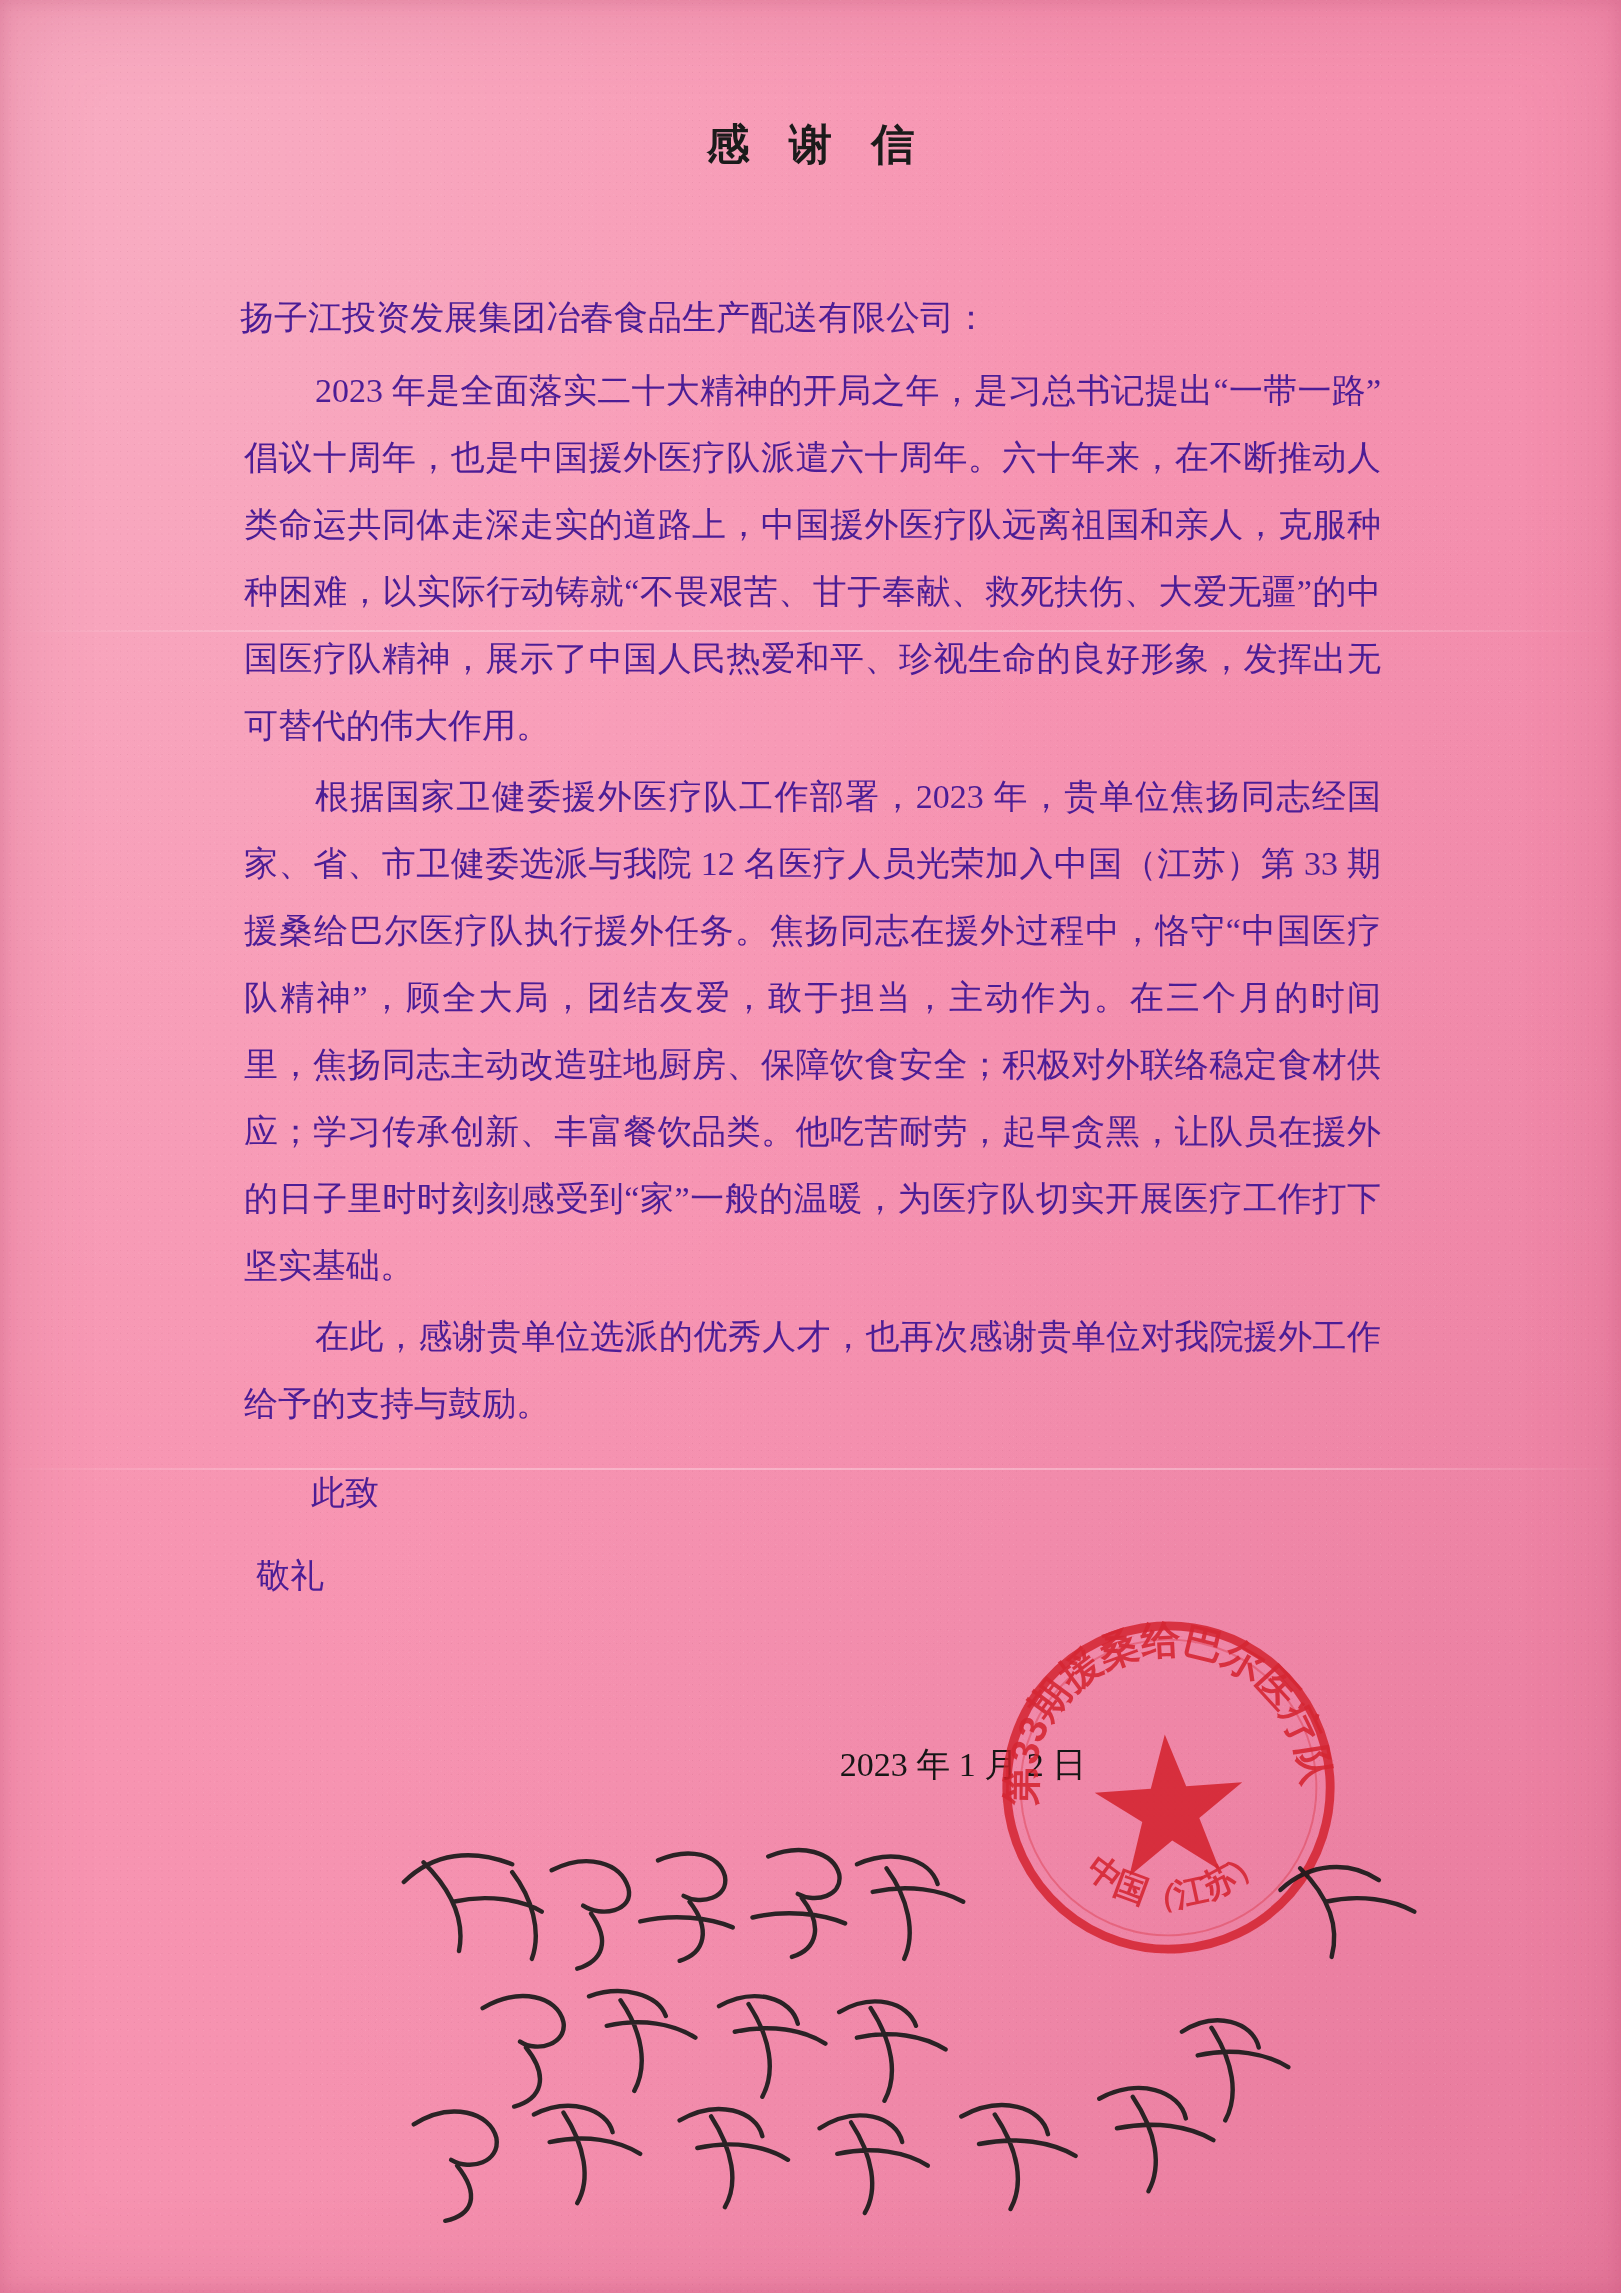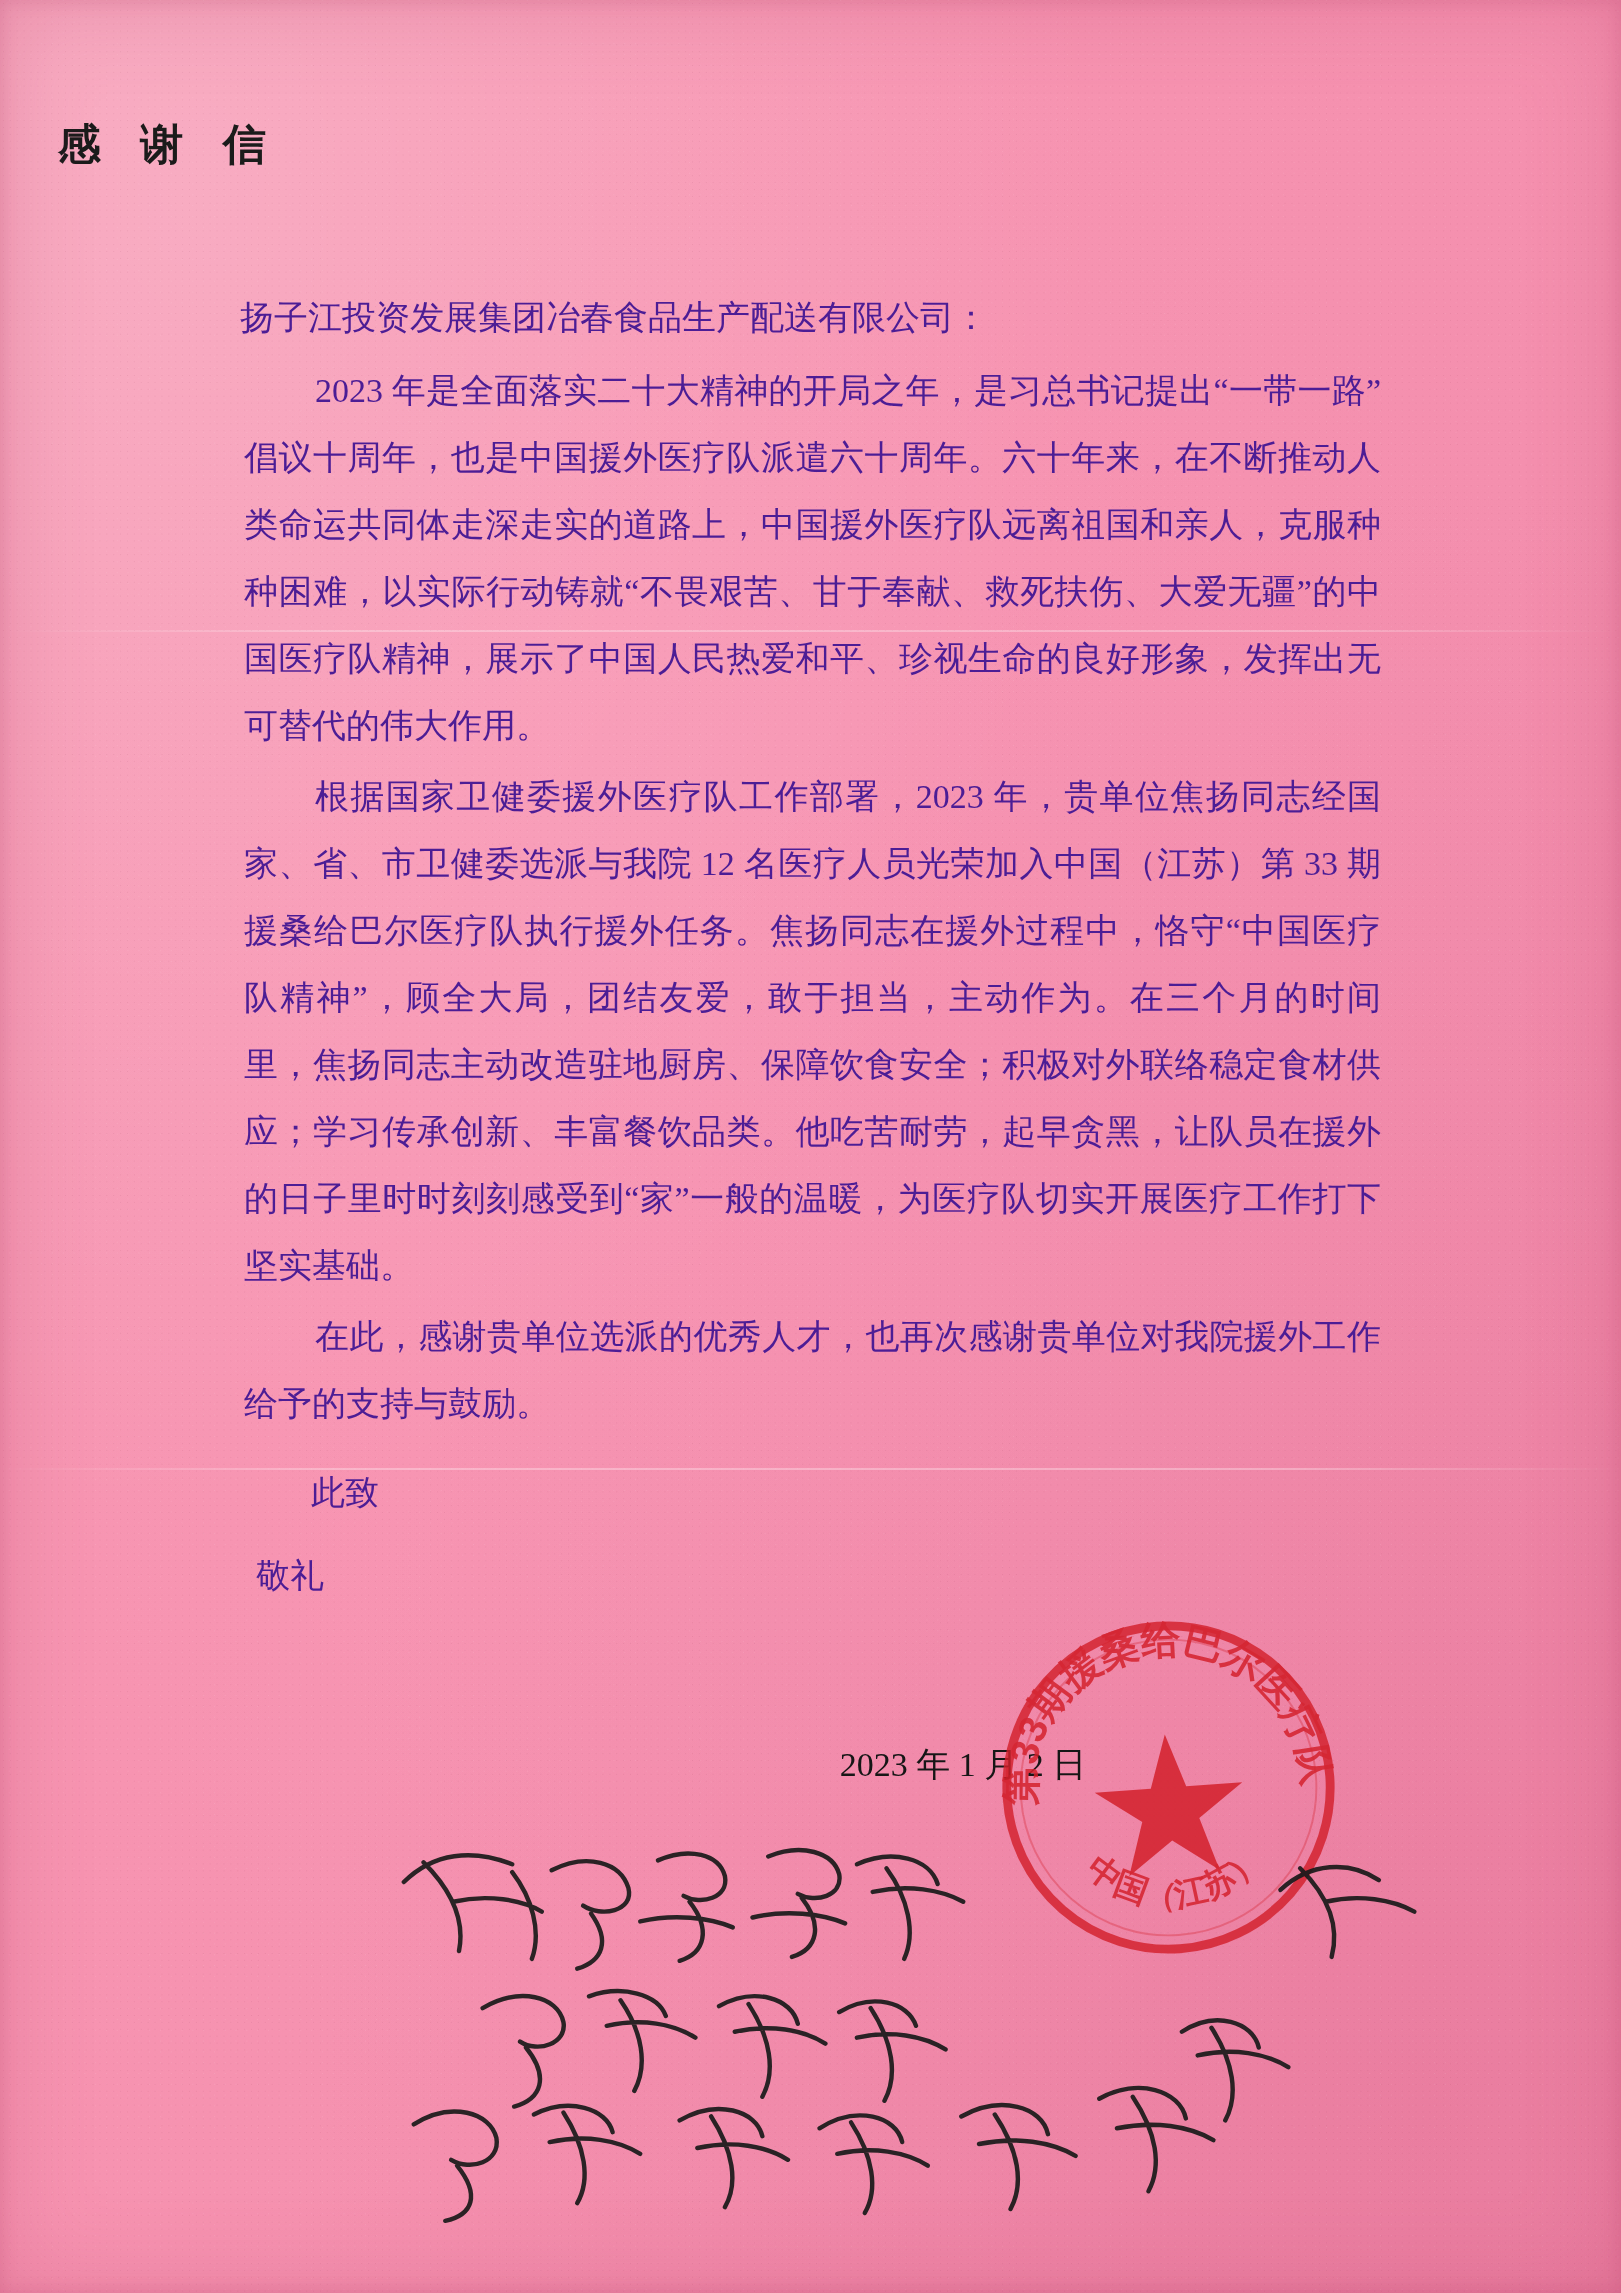--- a/index.html
+++ b/index.html
@@ -47,28 +47,27 @@
     position: absolute;
     inset: 0;
     padding: 0;
   }
 
   .title {
     position: absolute;
     top: 116px;
     left: 0;
     right: 0;
-    text-align: left;
+    text-align: center;
     font-family: "Liberation Sans", "DejaVu Sans", sans-serif;
     font-weight: bold;
     font-size: 43px;
     letter-spacing: 13.8px;
     color: #1b1b1b;
     text-indent: 13.8px;
-    margin-left: 44px;
   }
 
   .body-block {
     position: absolute;
     left: 240px;
     right: 236px;
     top: 284px;
     color: #4c1d95;
     font-size: 34px;
     line-height: 67px;

